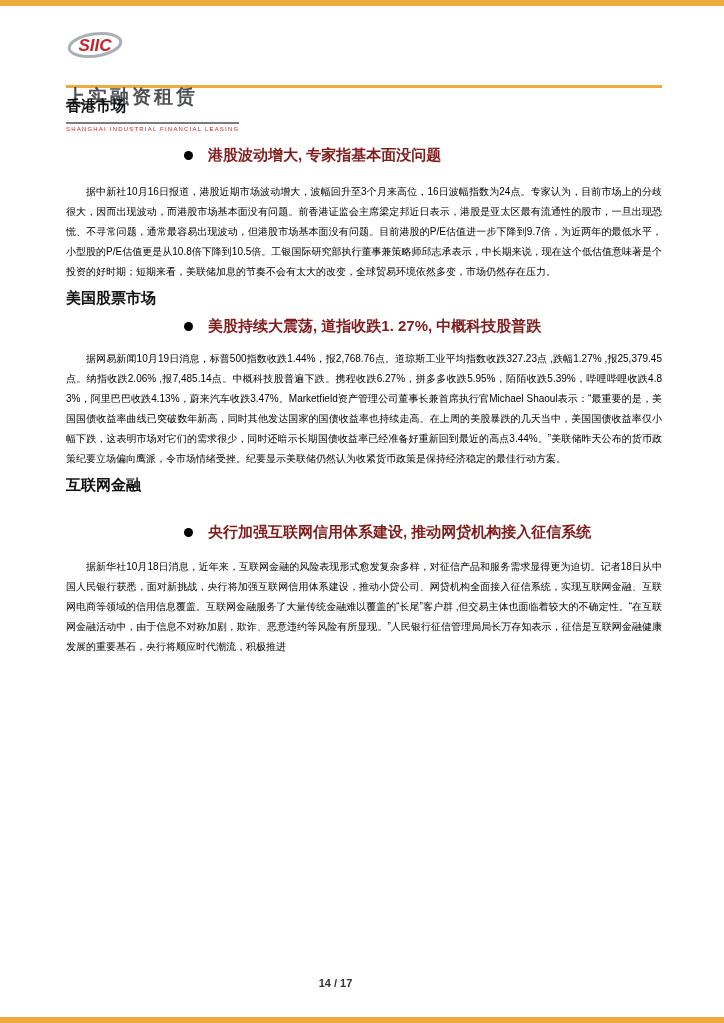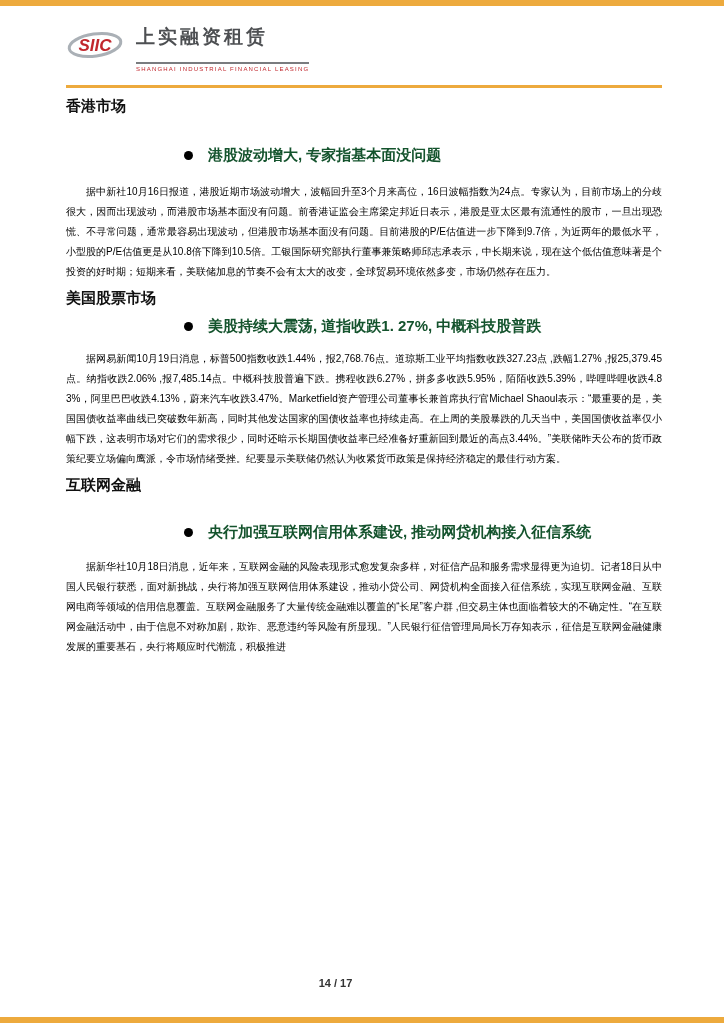--- a/index.html
+++ b/index.html
@@ -9,37 +9,37 @@
     font-family:"Liberation Sans","DejaVu Sans",sans-serif;
     color:#262626;
     position:relative;
     overflow:hidden;
   }
   .gold-bar{position:absolute;left:0;width:724px;height:6px;background:#EDAA3D;}
   .gold-bar.top{top:0;}
   .gold-bar.bottom{bottom:0;}
   .content{padding:26px 62px 0 66px;}
   
-  .logo-row{display:flex;align-items:flex-start;gap:12px;height:50px;}
+  .logo-row{display:flex;align-items:flex-start;gap:20px;height:50px;flex-direction:column;}
   .logo-mark{width:58px;height:40px;flex:0 0 auto;}
   .logo-textblock{display:flex;flex-direction:column;}
   .logo-cn{
     font-size:19px;font-weight:bold;color:#4d4f52;letter-spacing:3px;
     border-bottom:2px solid #7a7c7f;padding-bottom:14px;line-height:22px;
   }
   .logo-sub{font-size:6px;color:#C1272D;letter-spacing:1.2px;margin-top:2px;white-space:nowrap;}
   .header-rule{height:3px;background:#EDAA3D;margin-top:9px;}
   
   .section-title{font-size:15px;font-weight:bold;color:#101010;line-height:20px;}
   .s1{margin-top:8px;}
   .s2{margin-top:6px;}
   .s3{margin-top:6px;}
   .article-headline{
     display:flex;align-items:center;margin-left:118px;
-    font-size:15px;font-weight:bold;color:#14532d;line-height:22px;
+    font-size:15px;font-weight:bold;color:#7f1d1d;line-height:22px;
   }
   .h1m{margin-top:28px;}
   .h2m{margin-top:7px;}
   .h3m{margin-top:26px;align-items:center;}
   .bullet{
     width:9px;height:9px;border-radius:50%;background:#000;
     margin-right:15px;flex:0 0 auto;
   }
   .article-body{
     font-size:10px;line-height:20px;text-align:justify;

